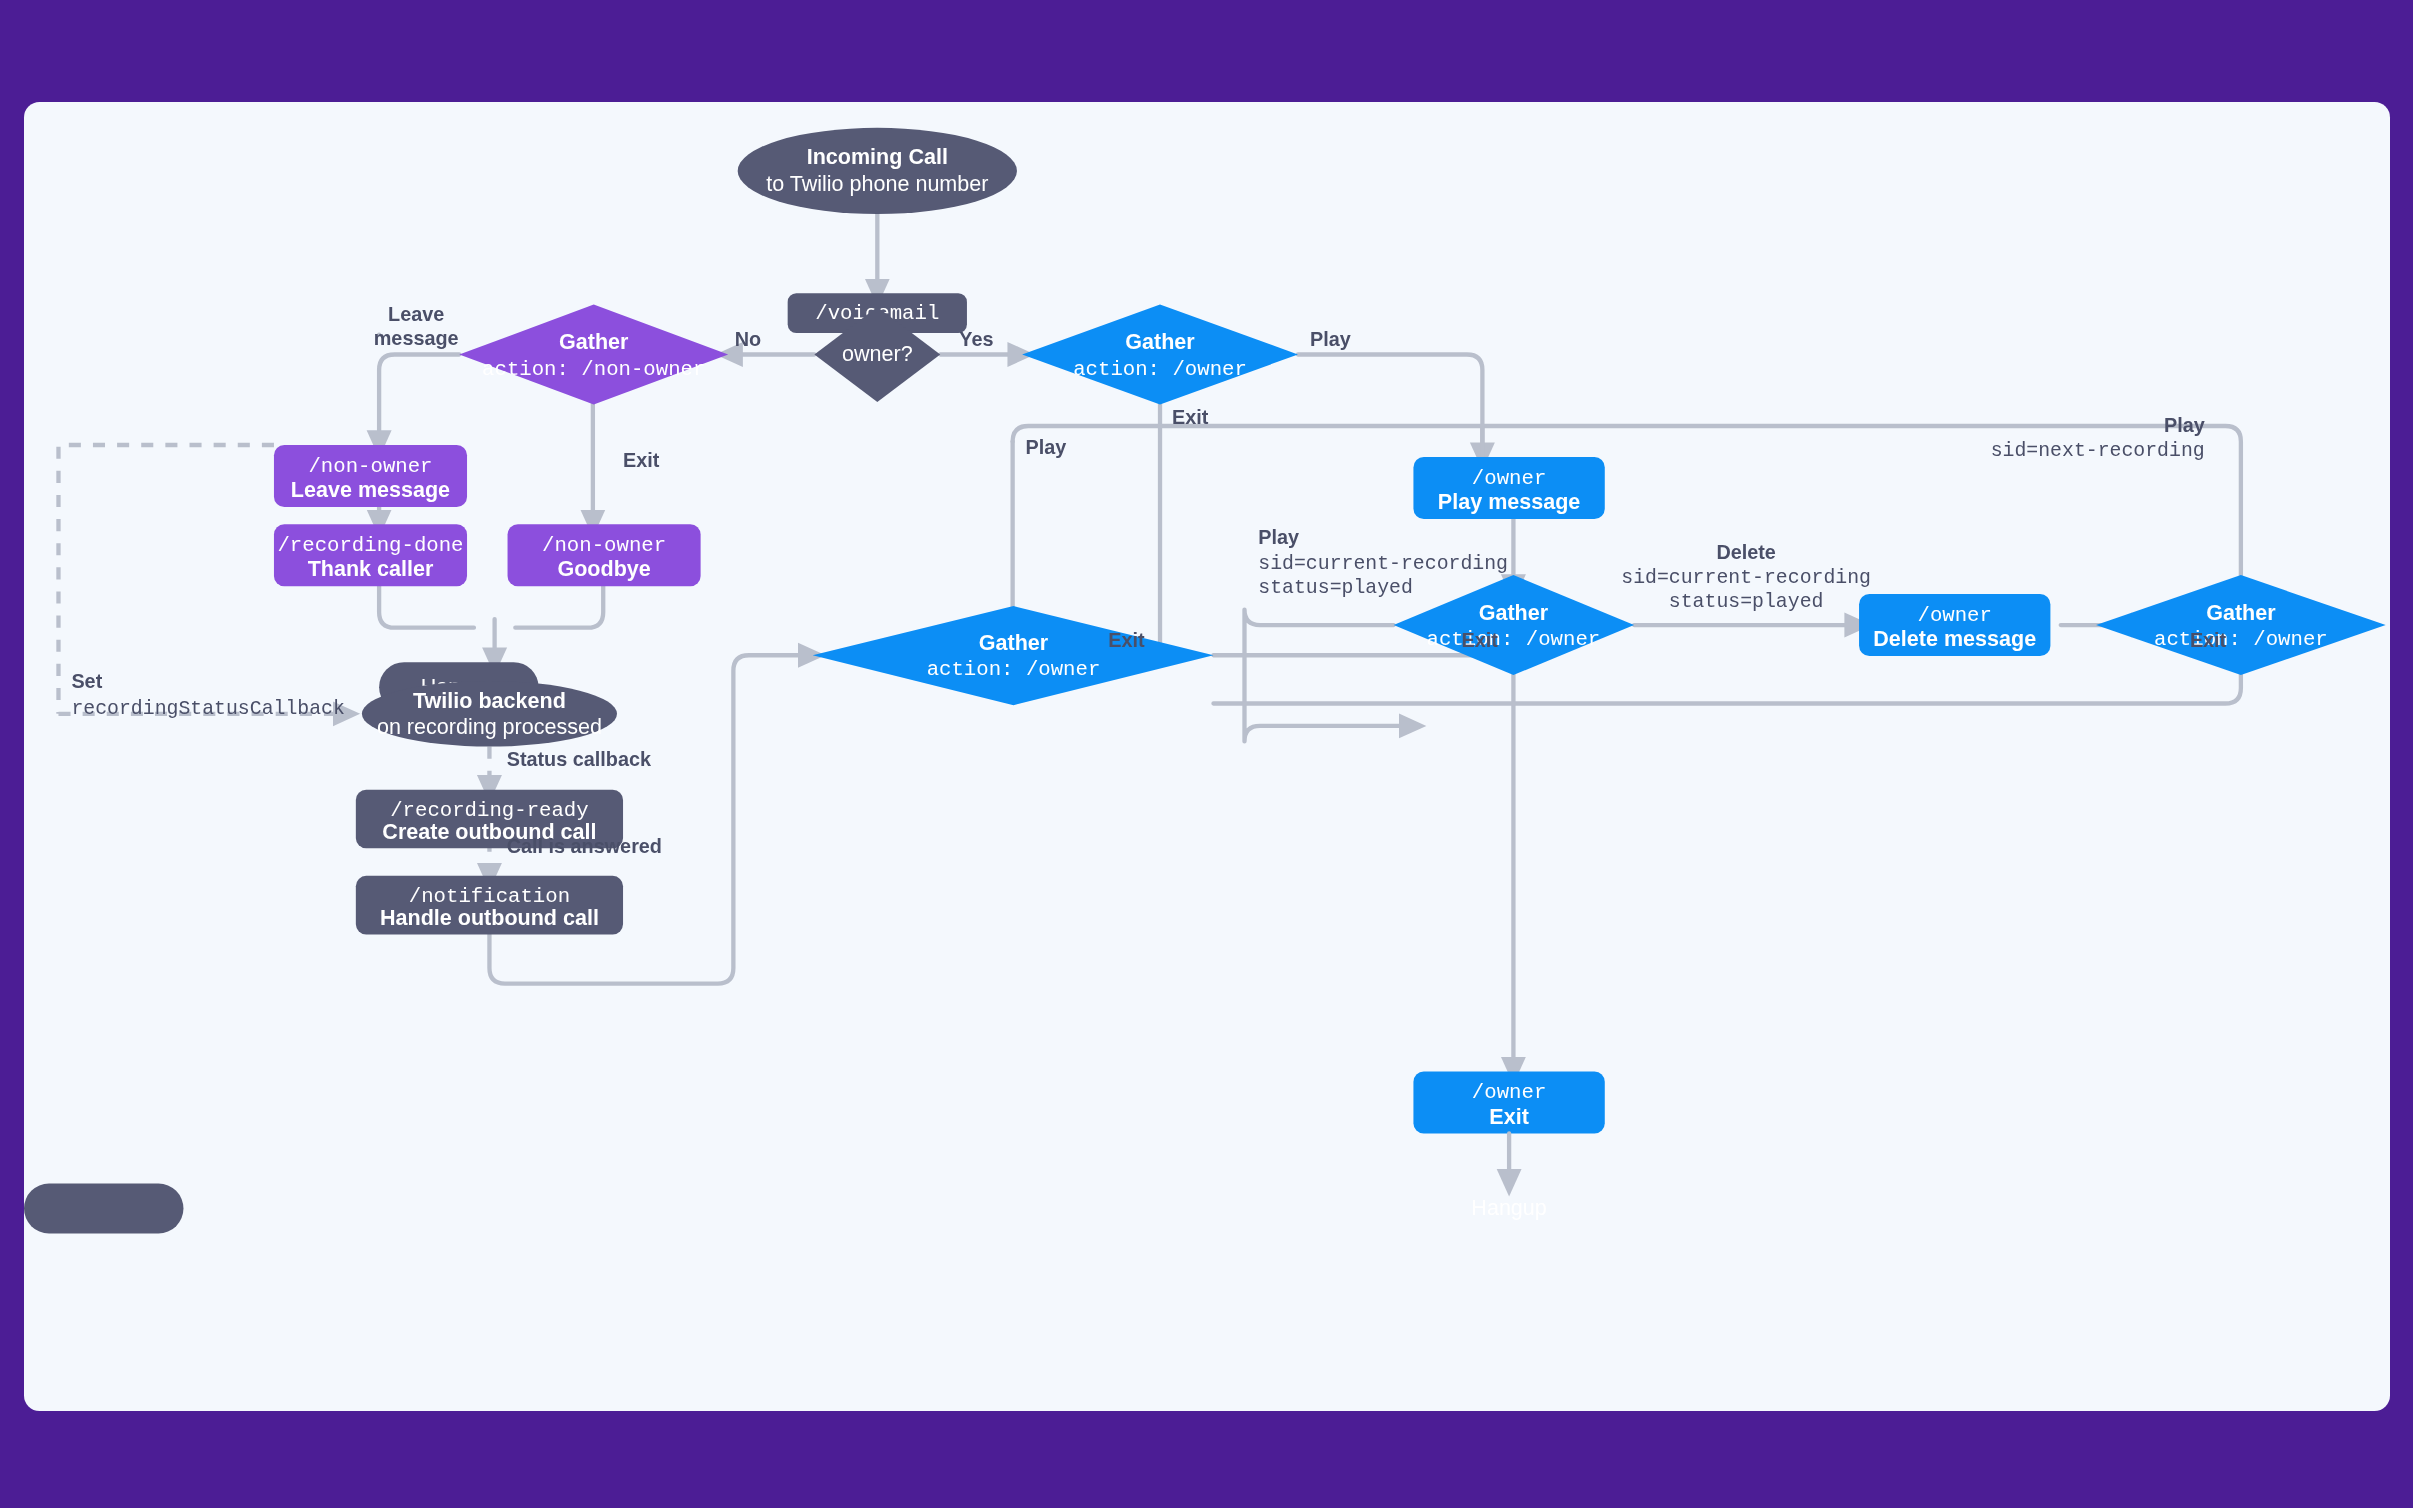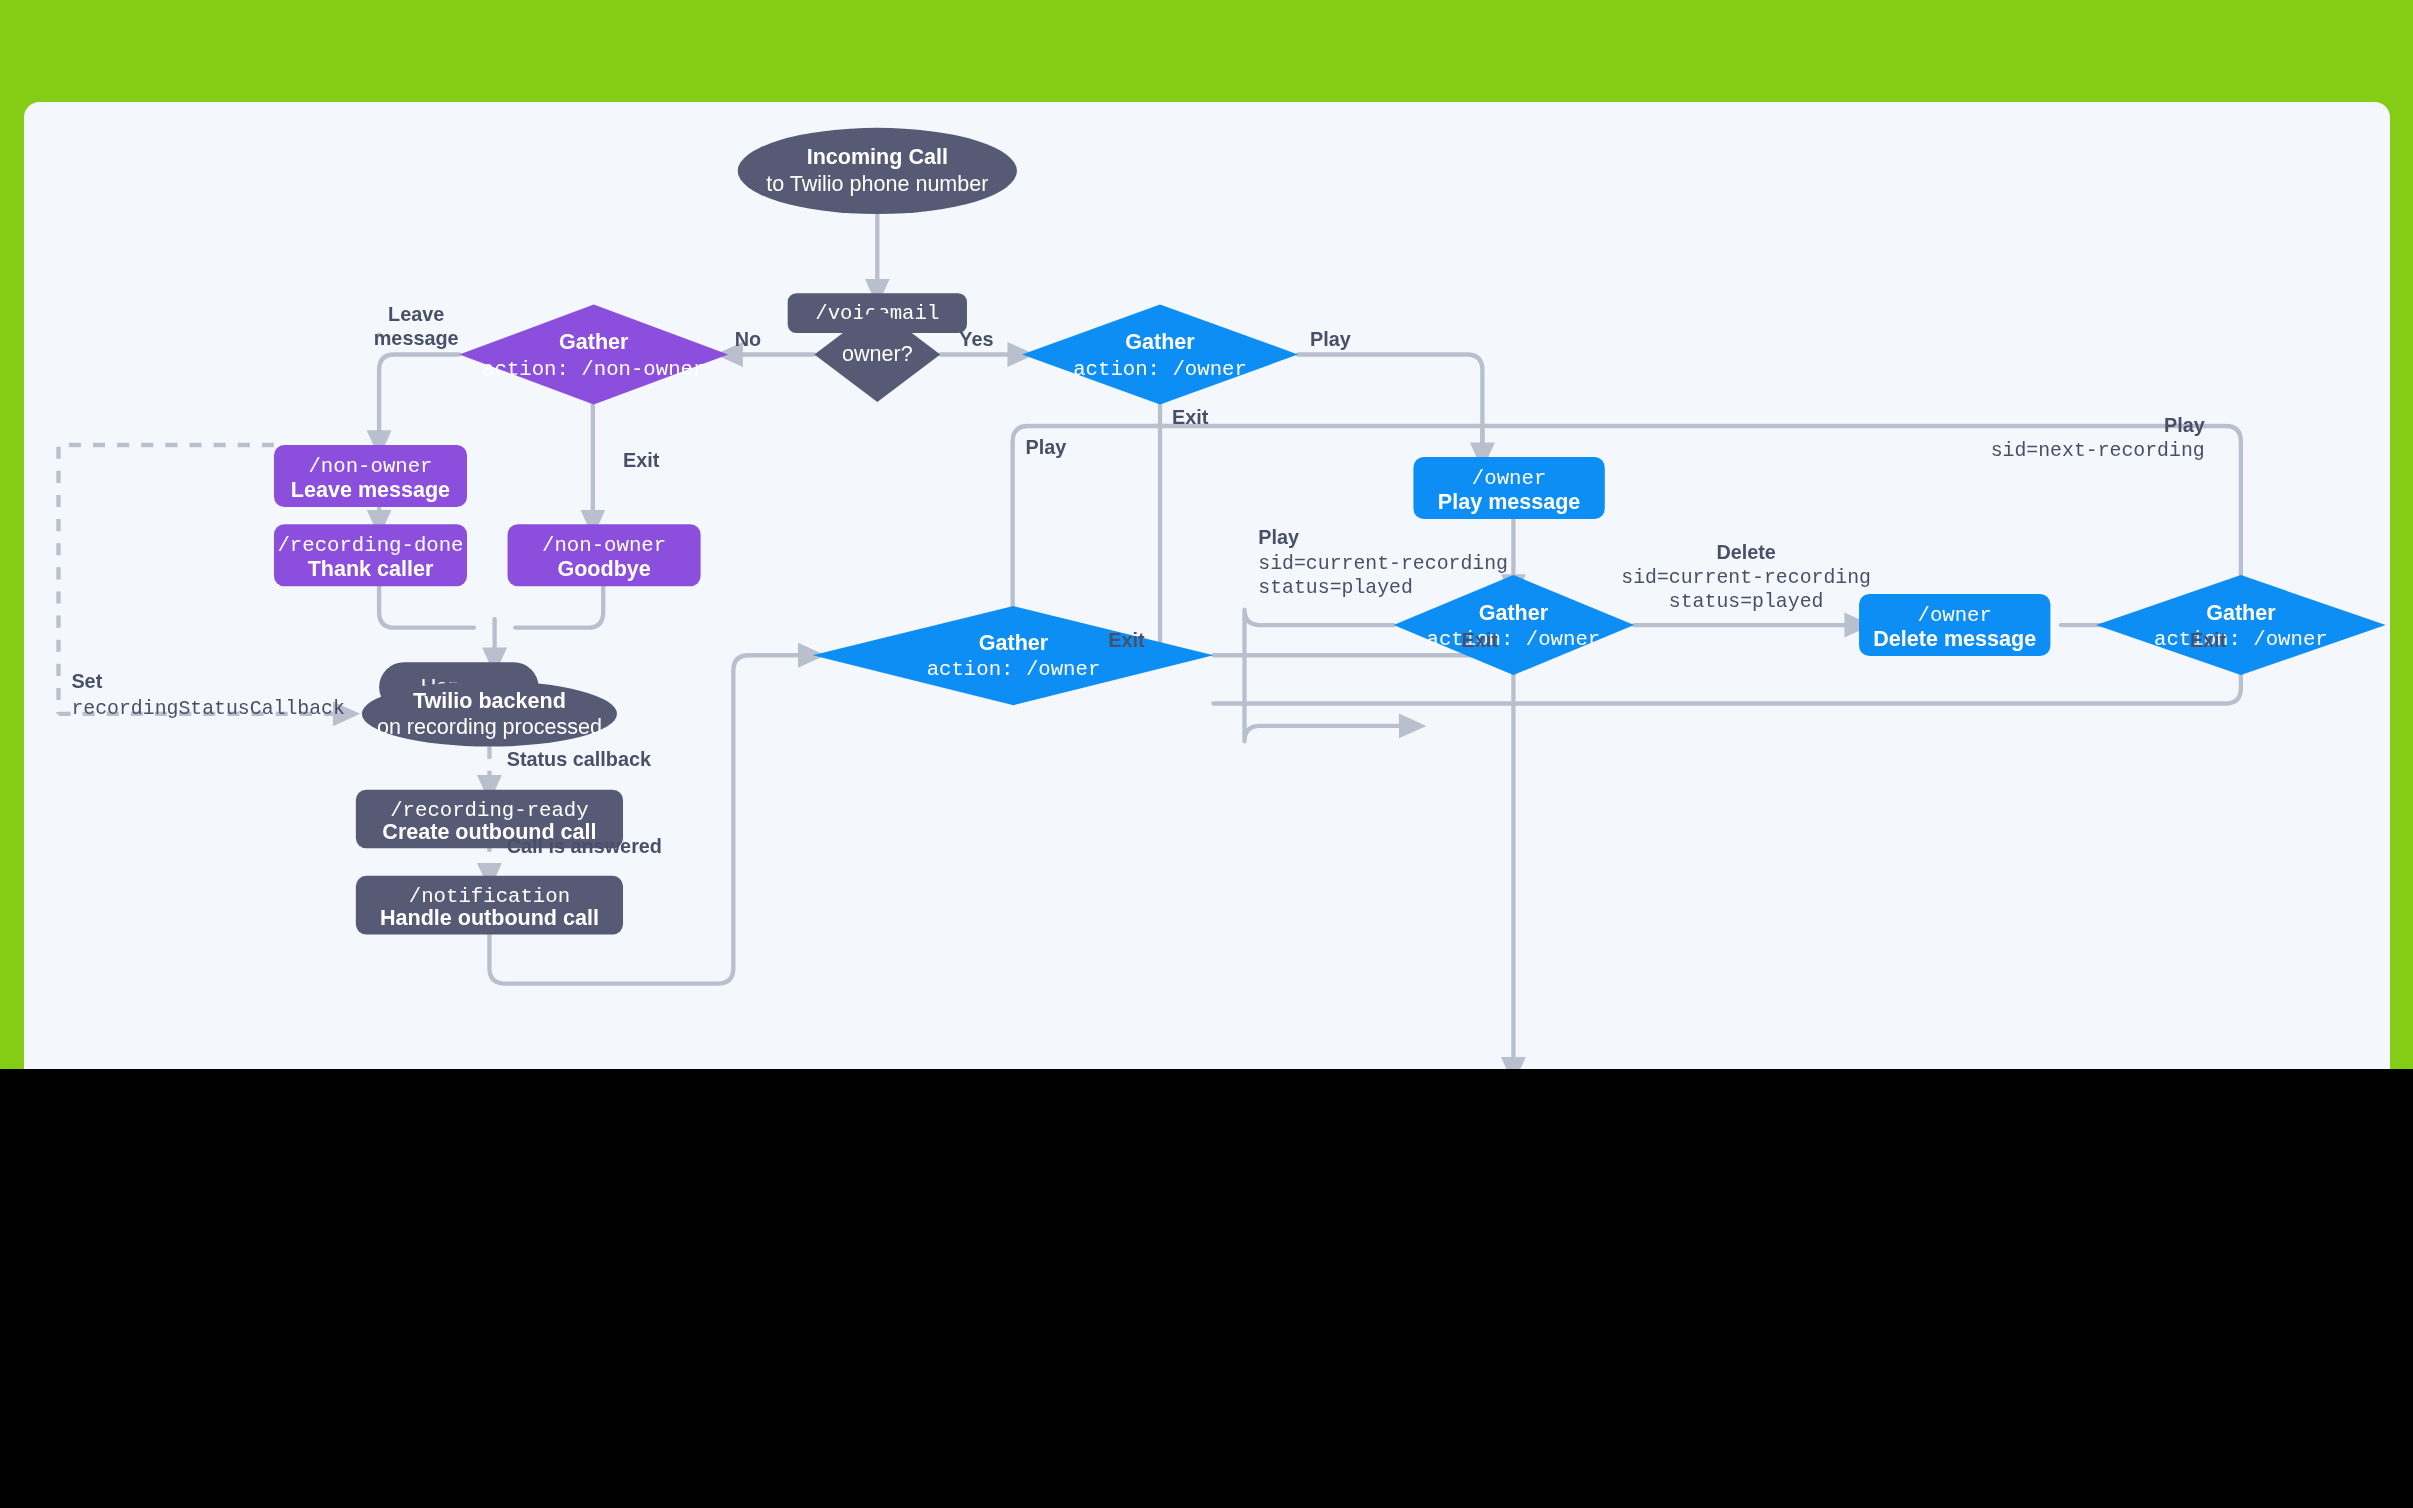--- a/index.html
+++ b/index.html
@@ -1,16 +1,16 @@
 <!DOCTYPE html>
 <html style="font-size:13.8px"><head>
 <meta charset="utf-8">
 <style>
   html,body{margin:0;padding:0;background:#000;}
-  #stage{position:relative;width:2413px;height:1069px;background:#84cc16;overflow:hidden;}
+  #stage{position:relative;width:2413px;height:1508px;background:#4c1d95;overflow:hidden;}
   #canvas{position:absolute;left:24px;top:102px;width:2366px;height:1309px;
           background:#f4f8fd;border-radius:15.5px;overflow:hidden;}
   svg{position:absolute;left:0;top:0;width:100%;height:100%;display:block;}
   .nlabel{font-family:"Liberation Sans",sans-serif;fill:#fff;text-anchor:middle;dominant-baseline:middle;}
   .nmono{font-family:"Liberation Mono","DejaVu Sans Mono",monospace;font-size:24px;}
   .nbold{font-weight:bold;font-size:25px;}
   .nplain{font-size:25px;}
   .elabel{font-family:"Liberation Sans",sans-serif;fill:#4a4f68;font-weight:bold;font-size:23px;}
   .emono{font-family:"Liberation Mono","DejaVu Sans Mono",monospace;fill:#4a4f68;font-weight:normal;font-size:23px;}
   .edge{fill:none;stroke:#b9bfcc;stroke-width:5;stroke-linecap:round;stroke-linejoin:round;}

